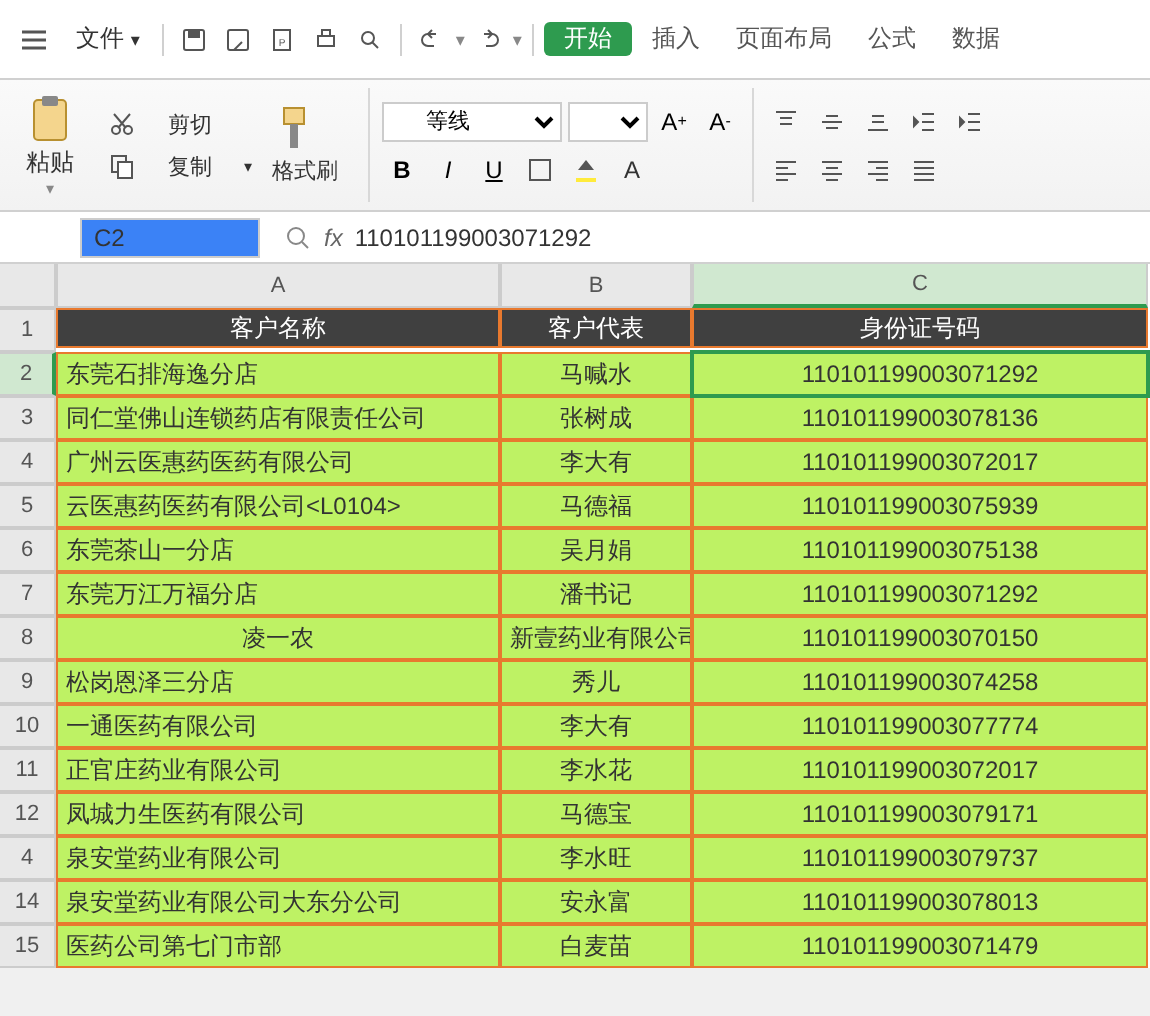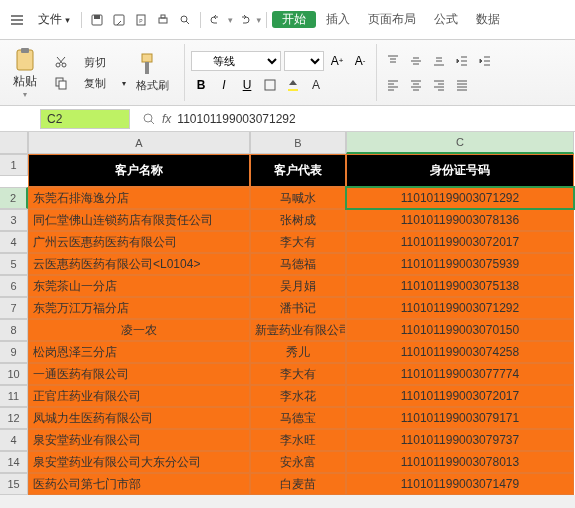--- a/index.html
+++ b/index.html
@@ -19,36 +19,36 @@
 .rib-btn { display: flex; align-items: center; gap: 16px; padding: 2px 4px; cursor: pointer; border-radius: 2px; font-size: 11px; }
 .paste-big { display: flex; flex-direction: column; align-items: center; justify-content: center; width: 38px; cursor: pointer; }
 .format-brush { display: flex; flex-direction: column; justify-content: center; width: 42px; cursor: pointer; font-size: 11px; }
 .rib-sep { width: 1px; background: #d8d8d8; }
 .font-row { display: flex; gap: 3px; align-items: center; }
 .font-sel { border: 1px solid #ccc; background: #fff; height: 20px; font-size: 11px; padding: 0 17px; }
 .fmt-btn { width: 20px; height: 20px; border: none; background: none; cursor: pointer; display: flex; align-items: center; justify-content: center; font-size: 12px; }
 
 
 .fbar { display: flex; align-items: center; height: 26px; background: #fff; border-bottom: 1px solid #d0d0d0; }
-.namebox { width: 90px; border: 1px solid #ccc; margin: 0 6px 0 40px; height: 20px; background: #bef264; display: flex; align-items: center; padding: 0 6px; font-size: 12px; }
+.namebox { width: 90px; border: 1px solid #ccc; margin: 0 6px 0 40px; height: 20px; background: #3b82f6; display: flex; align-items: center; padding: 0 6px; font-size: 12px; }
 .fx-area { display: flex; align-items: center; gap: 6px; flex: 1; padding: 0 6px; }
 .fx-lbl { font-style: italic; color: #666; }
 .fx-val { flex: 1; font-size: 12px; }
 
 
 .grid { display: grid; grid-template-columns: 28px 222px 96px 228px; background: #fff; }
 .colhead, .rowhead, .corner { background: #e8e8e8; border: 1px solid #ccc; display: flex; align-items: center; justify-content: center; height: 22px; font-size: 11px; color: #555; }
 .corner { border-top: none; border-left: none; }
 .colhead { border-top: none; }
 .rowhead { border-left: none; }
 .colhead.sel { background: #d0e8d0; border-bottom: 2px solid #2e9b4f; }
 .rowhead.sel { background: #d0e8d0; border-right: 2px solid #2e9b4f; }
 
-.hcell { background: #000000; color: #fff; font-weight: bold; display: flex; align-items: center; justify-content: center; height: 33px; border: 1px solid #e8792e; }
-.dcell { border: 1px solid #e8792e; background: #f97316; height: 22px; display: flex; align-items: center; padding: 0 4px; font-size: 12px; overflow: hidden; white-space: nowrap; }
+.hcell { background: #404040; color: #fff; font-weight: normal; display: flex; align-items: center; justify-content: center; height: 20px; border: 1px solid #e8792e; }
+.dcell { border: 1px solid #e8792e; background: #bef264; height: 22px; display: flex; align-items: center; padding: 0 4px; font-size: 12px; overflow: hidden; white-space: nowrap; }
 .dcell.center { justify-content: center; }
 .dcell.selected { outline: 2px solid #2e9b4f; outline-offset: -1px; position: relative; z-index: 2; }
 
 svg { display: block; }
 </style>
 </head>
 <body>
 
 <div class="menubar">
   <div class="menu-item">

